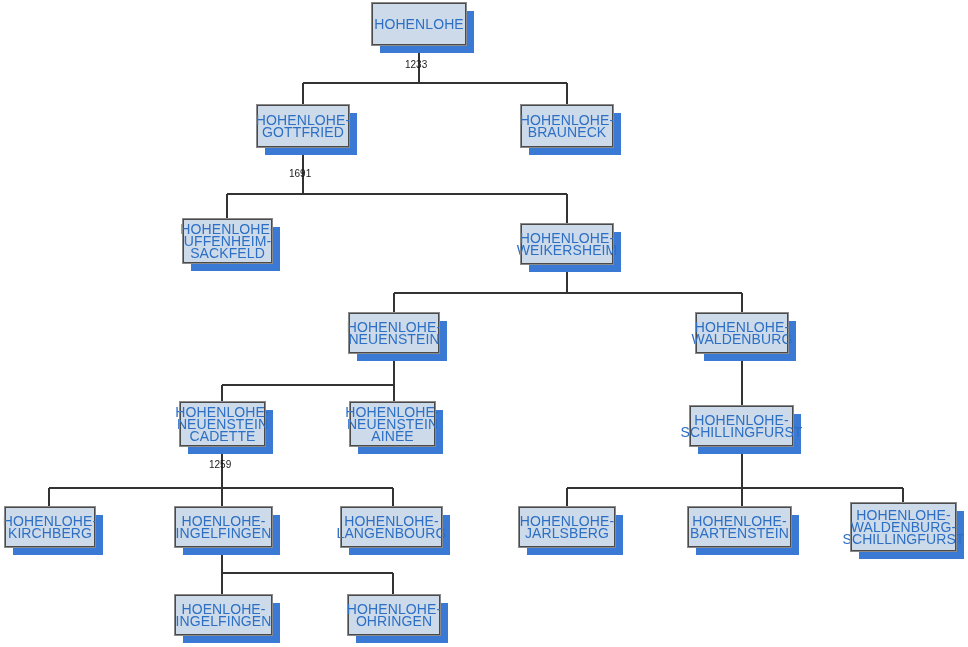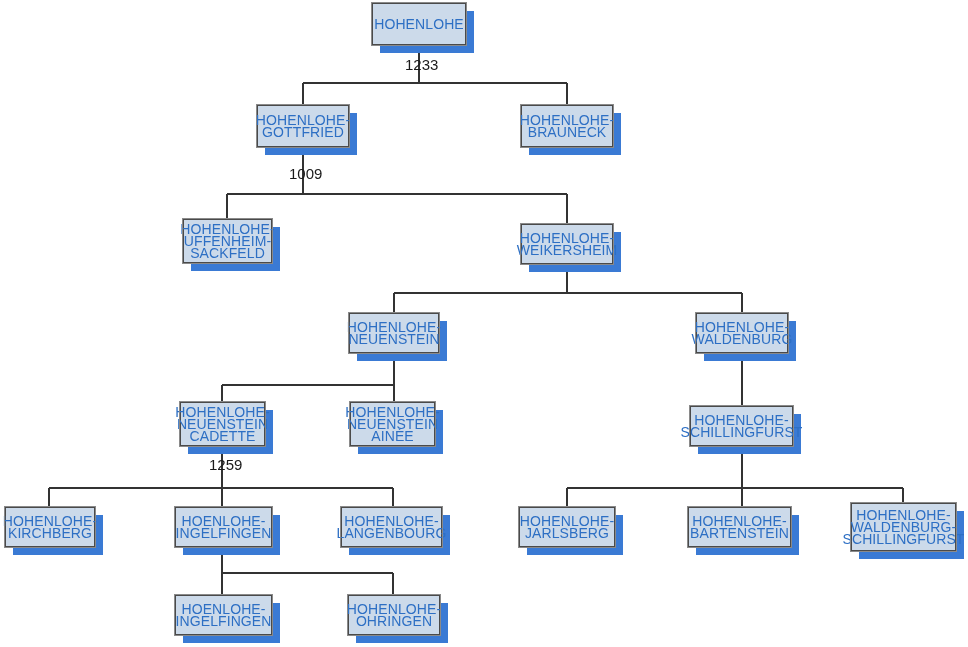--- a/index.html
+++ b/index.html
@@ -40,21 +40,21 @@
     white-space:pre-line;
     padding:0 3px;
   }
   .shadow{
     position:absolute;
     background:#3a7ad4;
     z-index:1;
   }
   .edge-label{
     position:absolute;
-    font-size:15px;
+    font-size:10px;
     line-height:11px;
     color:#1a1a1a;
     background:transparent;
     z-index:2;
     white-space:nowrap;
   }
 </style>
 </head>
 <body>
 
@@ -196,17 +196,17 @@
         <span class="lbl">HOENLOHE-
 INGELFINGEN</span>
       </div>
       <div class="node" style="left: 348px; top: 595px; width: 92px; height: 40px; background: rgb(204, 218, 234); border-color: rgb(74, 74, 74); color: rgb(45, 111, 196);">
         <span class="lbl">HOHENLOHE-
 OHRINGEN</span>
       </div>
     </div>
   <div id="edge-label-layer">
       <div class="edge-label" style="left: 405px; top: 59px; color: rgb(26, 26, 26);">1233</div>
-      <div class="edge-label" style="left: 289px; top: 168px; color: rgb(26, 26, 26);">1009</div>
+      <div class="edge-label" style="left: 289px; top: 168px; color: rgb(26, 26, 26);">1691</div>
       <div class="edge-label" style="left: 209px; top: 459px; color: rgb(26, 26, 26);">1259</div>
     </div>
 
 </div>
 
 </body></html>

